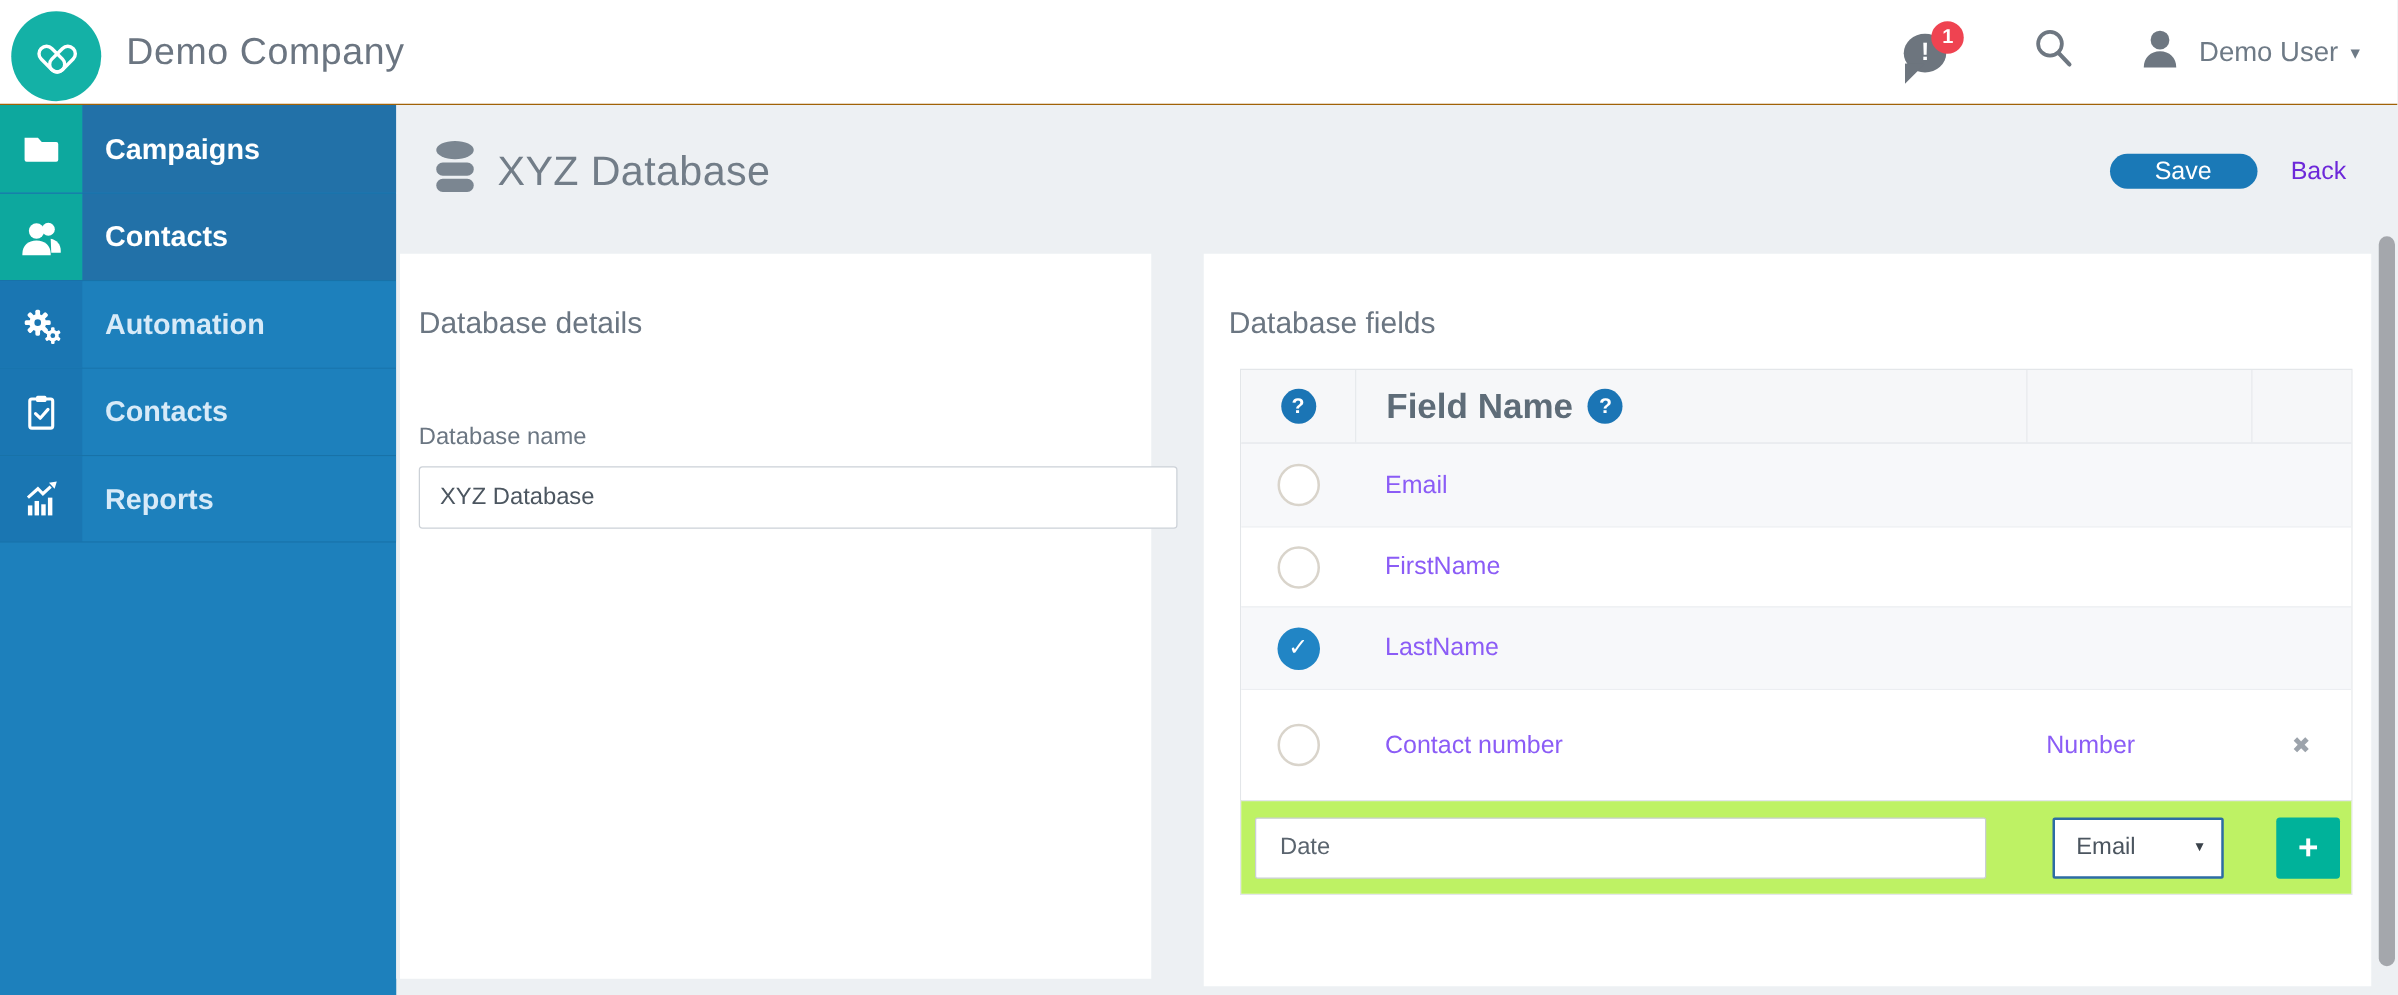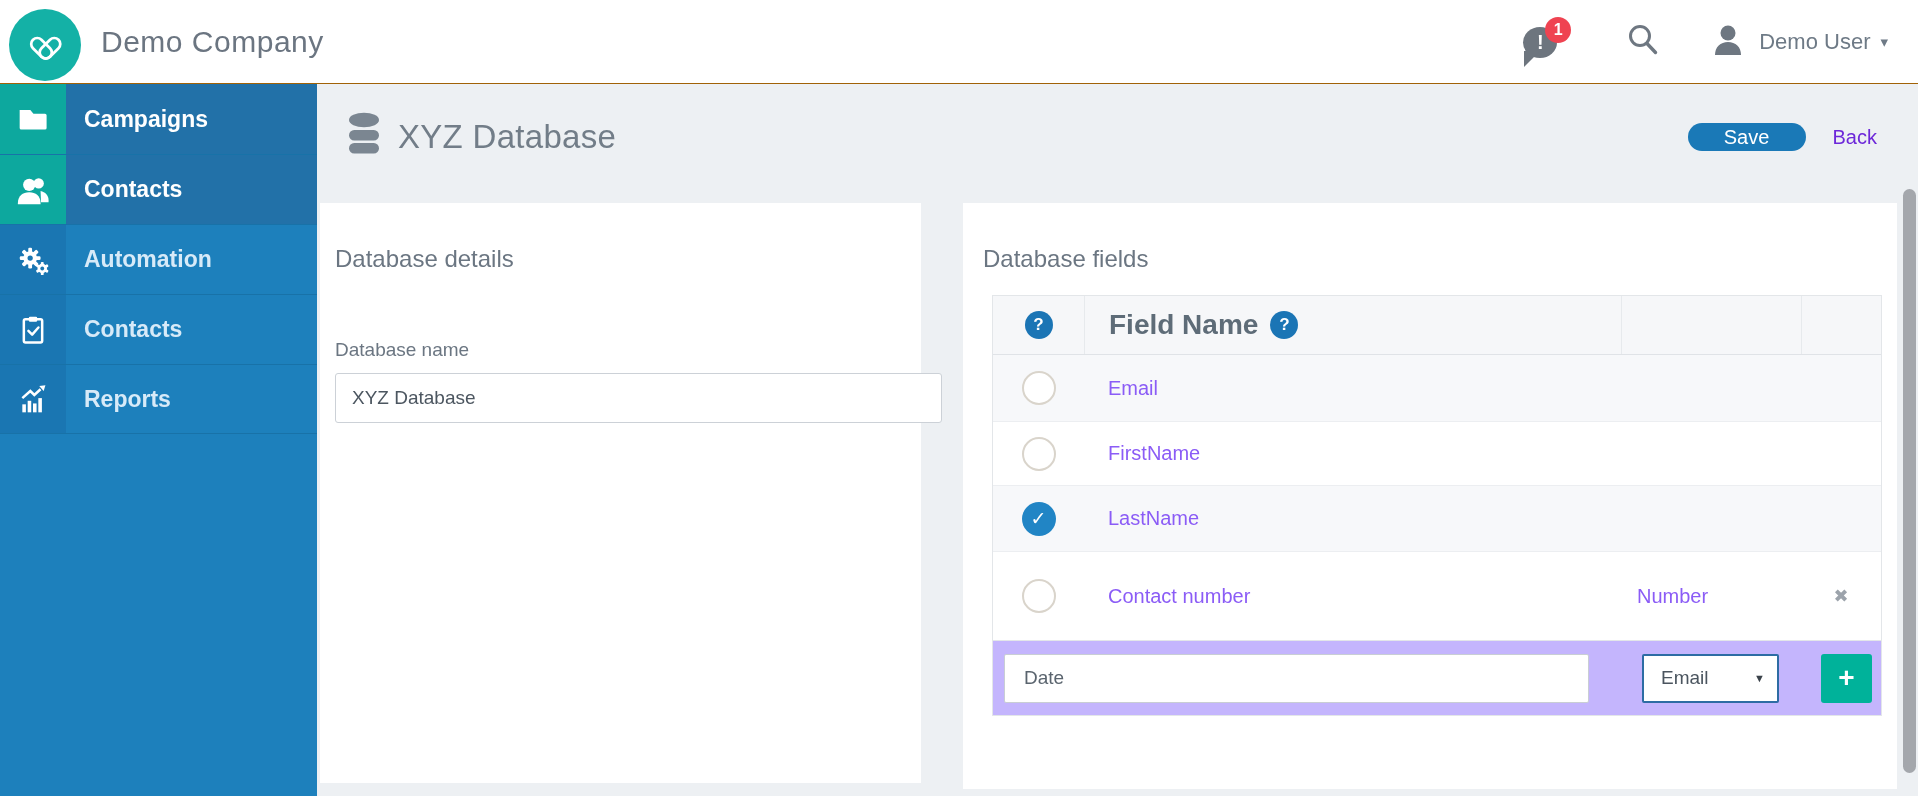--- a/index.html
+++ b/index.html
@@ -80,21 +80,21 @@
   .drow.r1 { height:64px; background:#ffffff; }
   .drow.r2 { height:66px; background:#f7f8fa; }
   .drow.r3 { height:89px; background:#ffffff; }
   .row-text { font-size:20px; color:#8b5cf6; }
   .circle-check { width:34px; height:34px; border-radius:50%; background:#fff;
     border:2px solid #d9d4cb; cursor:pointer; display:flex; align-items:center; justify-content:center; }
   .circle-check.checked { background:#2185c5; border:none; color:#fff;
     font-size:19px; font-weight:bold; }
   .delete-x { font-size:18px; font-weight:bold; color:#9ca3ab; cursor:pointer; }
 
-  .tfoot { height:75px; background:#c4b5fd; border-top:1px solid #e3e6e9; }
+  .tfoot { height:75px; background:#bef264; border-top:1px solid #e3e6e9; }
   .new-field-input { margin-left:11px; width:585px; height:49px; border:1px solid #c9ced4;
     border-radius:2px; padding:0 19px; font-size:19px; color:#5a646e; font-family:inherit; }
   .type-select { margin-left:53px; width:137px; height:49px; border:2px solid #2d6ca4;
     border-radius:2px; background:#fff; display:flex; align-items:center;
     justify-content:space-between; padding:0 12px 0 17px; cursor:pointer; }
   .type-select .sel-text { font-size:19px; color:#4b555f; }
   .type-select .sel-caret { font-size:11px; color:#3a424a; }
   .add-btn { margin-left:42px; width:51px; height:49px; border:none; border-radius:3px;
     background:#00b29a; color:#ffffff; font-size:28px; font-weight:bold; cursor:pointer;
     display:flex; align-items:center; justify-content:center; font-family:inherit; }

